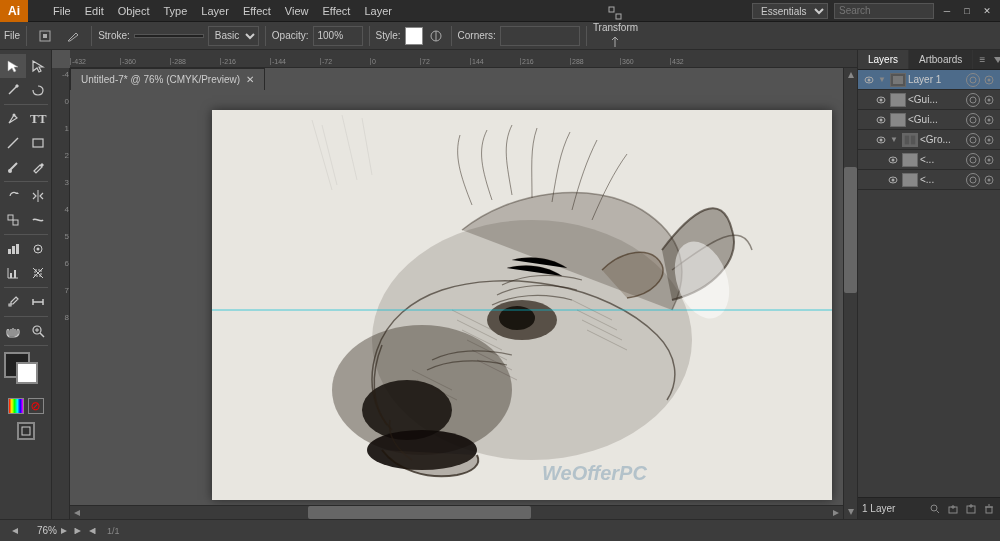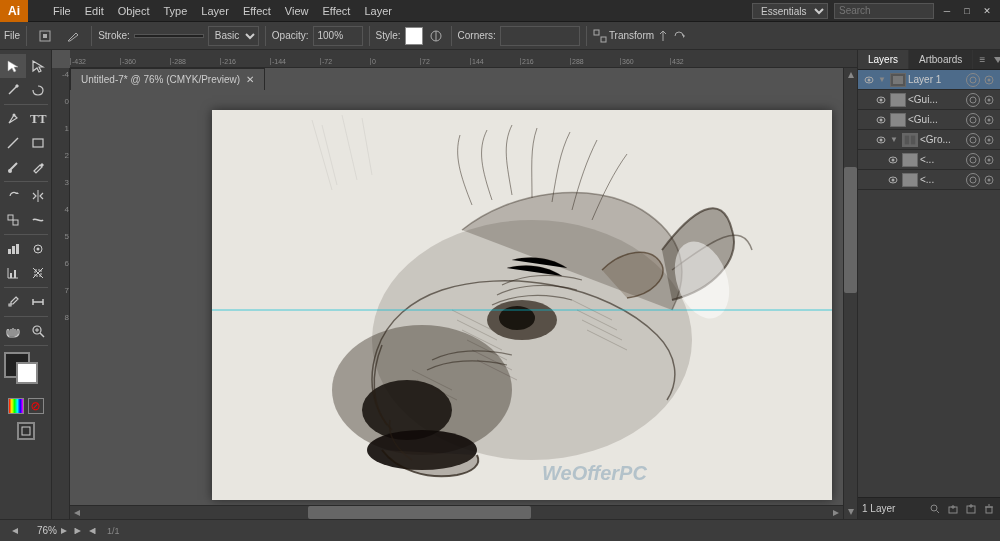--- a/index.html
+++ b/index.html
@@ -223,21 +223,21 @@
   <div style="width:18px; height:18px; display:inline-flex; align-items:center; justify-content:center;">
     <svg width="14" height="14" viewBox="0 0 14 14">
         <circle cx="7" cy="7" r="5" fill="none" stroke="#aaa" stroke-width="1"></circle>
         <line x1="7" y1="2" x2="7" y2="12" stroke="#aaa" stroke-width="1"></line>
       </svg>
   </div>
   <div class="toolbar-separator"></div>
   <span class="toolbar-label">Corners:</span>
   <input class="toolbar-input" type="text" style="width: 80px;">
   <div class="toolbar-separator"></div>
-  <div style="display:flex; gap:2px; align-items:center;">
+  <div style="display:flex; gap:2px; align-items:center;flex-direction:column;">
     <svg width="14" height="14" viewBox="0 0 14 14">
         <rect x="1" y="1" width="5" height="5" fill="none" stroke="#aaa" stroke-width="1"></rect>
         <rect x="8" y="8" width="5" height="5" fill="none" stroke="#aaa" stroke-width="1"></rect>
       </svg>
     <span class="toolbar-label">Transform</span>
     <svg width="14" height="14" viewBox="0 0 14 14">
         <path d="M7 2 L7 12 M4 5 L7 2 L10 5" fill="none" stroke="#aaa" stroke-width="1"></path>
       </svg>
     <svg width="14" height="14" viewBox="0 0 14 14">
         <path d="M3 7 A4 4 0 0 1 11 7" fill="none" stroke="#aaa" stroke-width="1"></path>

